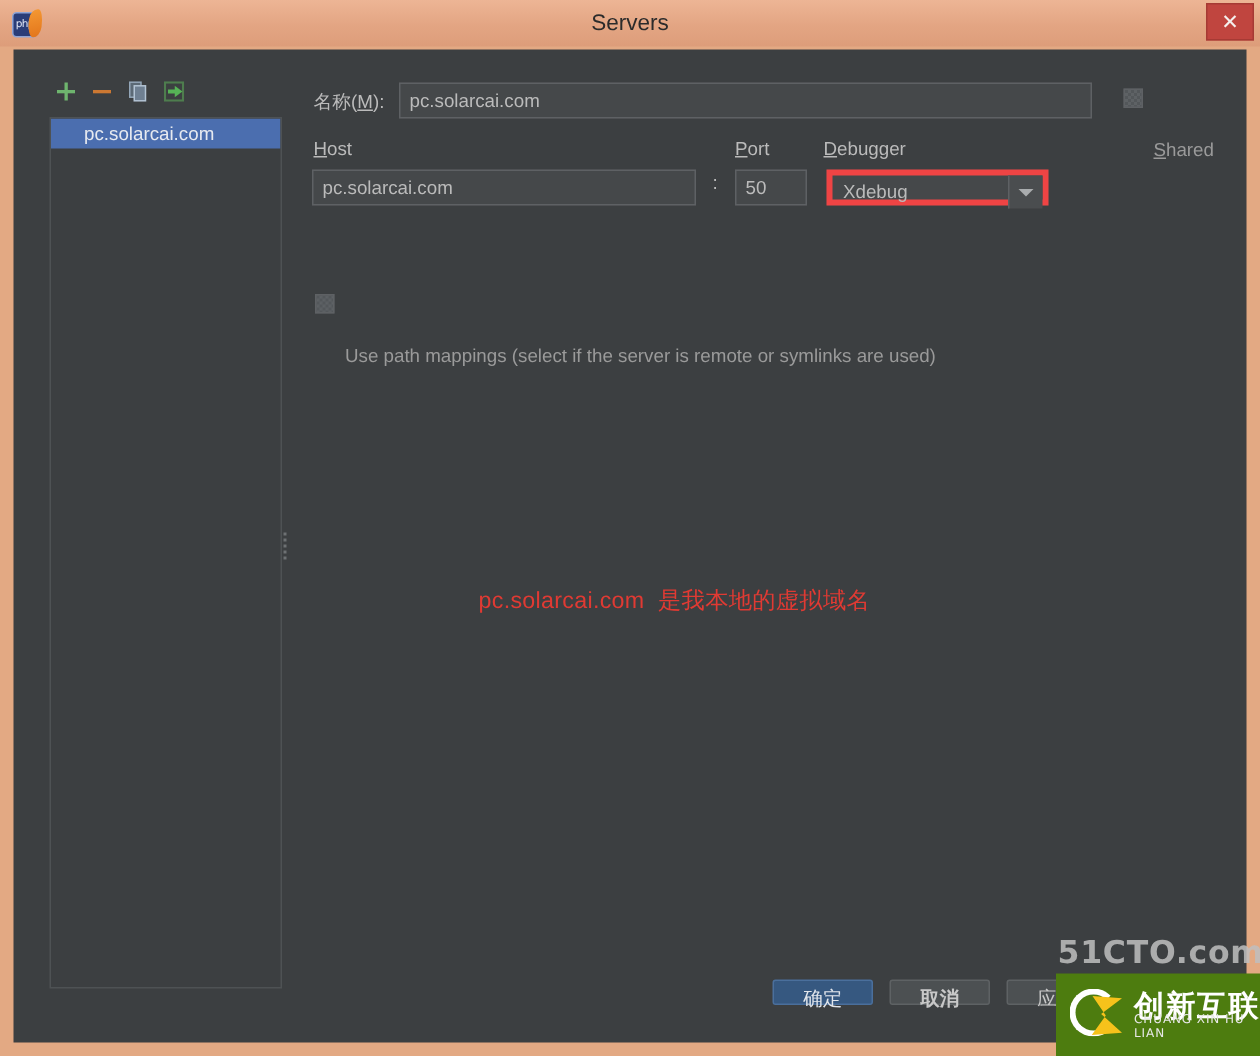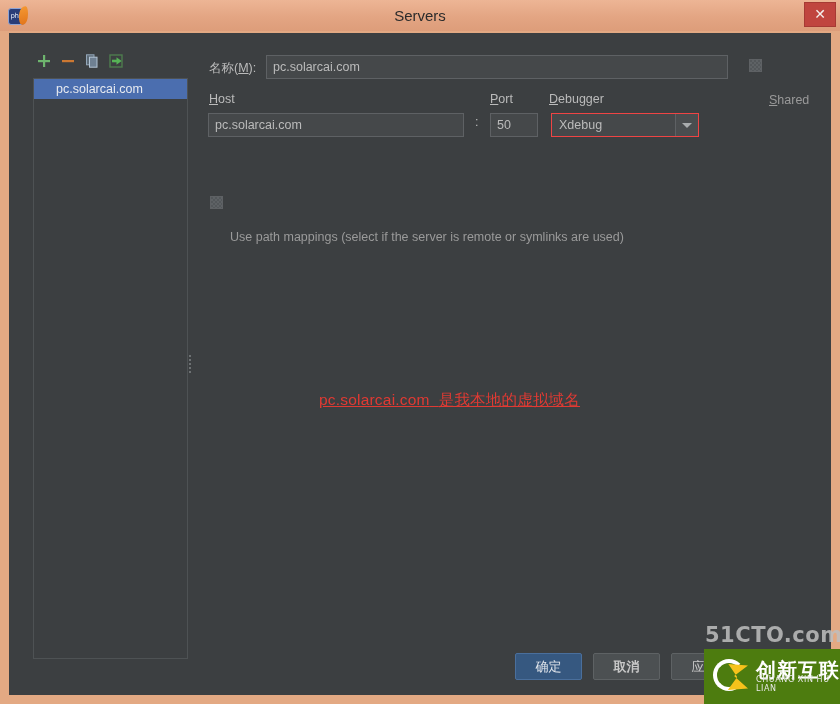--- a/index.html
+++ b/index.html
@@ -227,21 +227,21 @@
     color: #bbbbbb;
     font-size: 12.5px;
   }
   #port-input { left: 296px; top: 70px; width: 48px; }
 
   #debugger-combo {
     position: absolute;
     left: 357px; top: 70px;
     width: 148px; height: 24px;
     background: #45484a;
-    border: 1px solid #ef4444;
+    border: 4px solid #ef4444;
     box-sizing: border-box;
     cursor: pointer;
     text-align: right;
   }
   #debugger-value {
     position: absolute;
     left: 7px; top: 0;
     line-height: 22px;
     font-size: 12.5px;
     color: #bbbbbb;
@@ -271,34 +271,33 @@
   }
 
   
   #annotation {
     position: absolute;
     left: 310px; top: 357px;
     color: #e03a33;
     font-size: 15.5px;
     white-space: nowrap;
     letter-spacing: 0.2px;
-    text-decoration: underline;
   }
   #annotation .cn { font-family: "DejaVu Sans", sans-serif; }
 
   
   #footer {
     position: absolute;
     left: 0; bottom: 0;
     width: 822px; height: 56px;
   }
   .dlg-btn {
     position: absolute;
     top: 14px;
-    height: 27px;
+    height: 17px;
     line-height: 25px;
     text-align: center;
     font-size: 13px;
     color: #c8c8c8;
     background: #4c5052;
     border: 1px solid #5e6264;
     box-sizing: border-box;
     border-radius: 2px;
     cursor: pointer;
     font-family: "DejaVu Sans", sans-serif;

